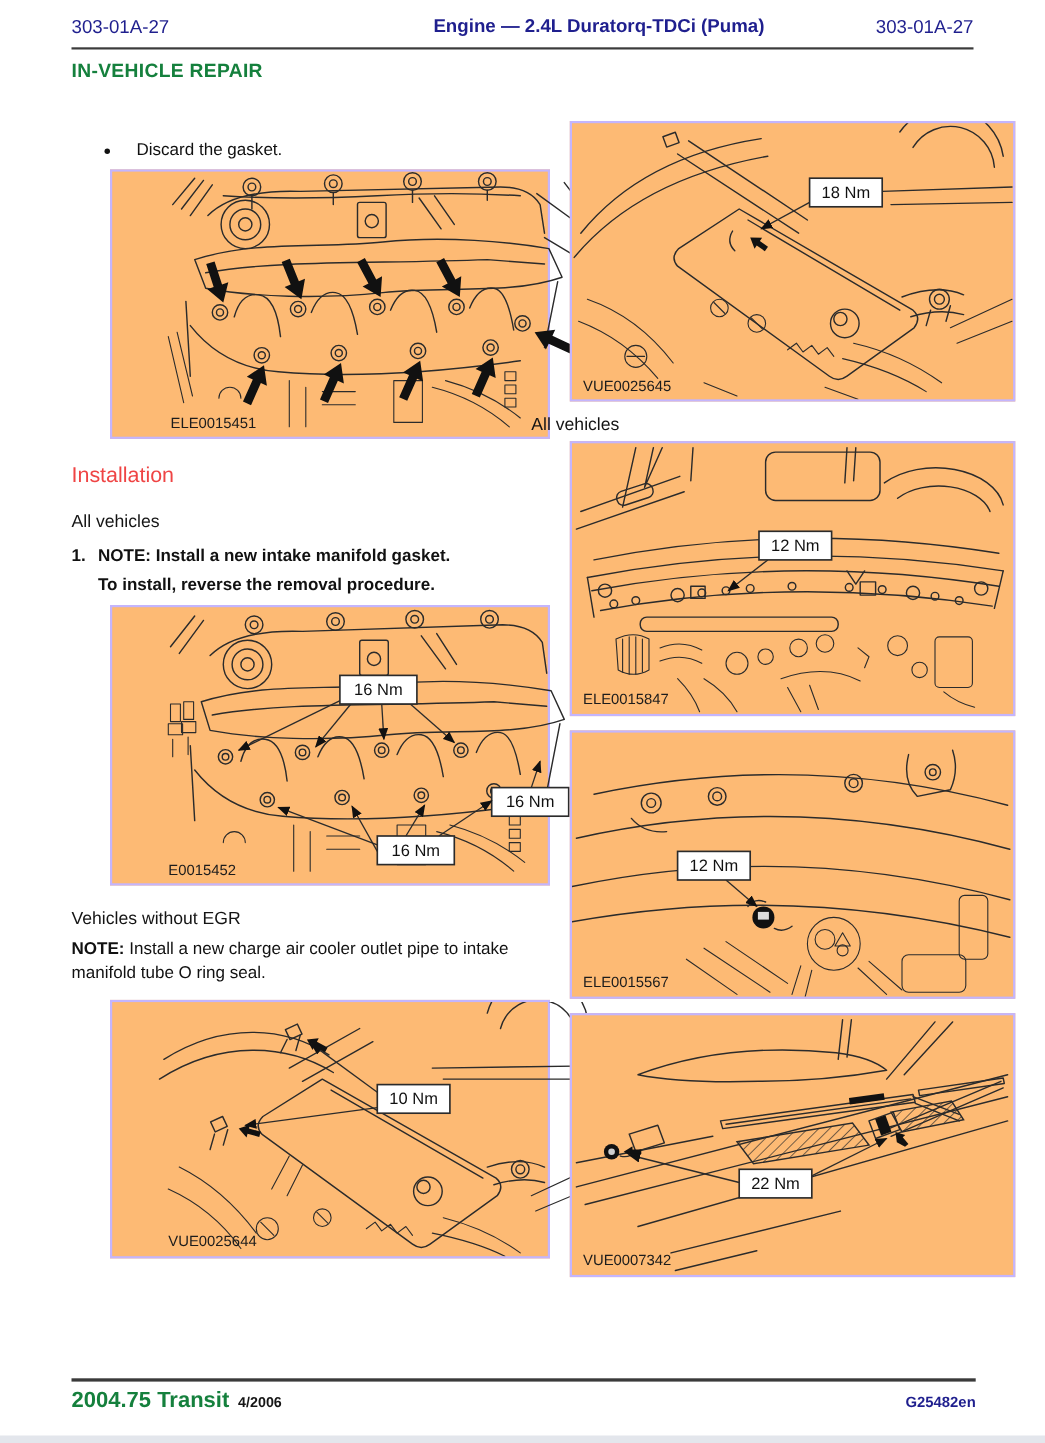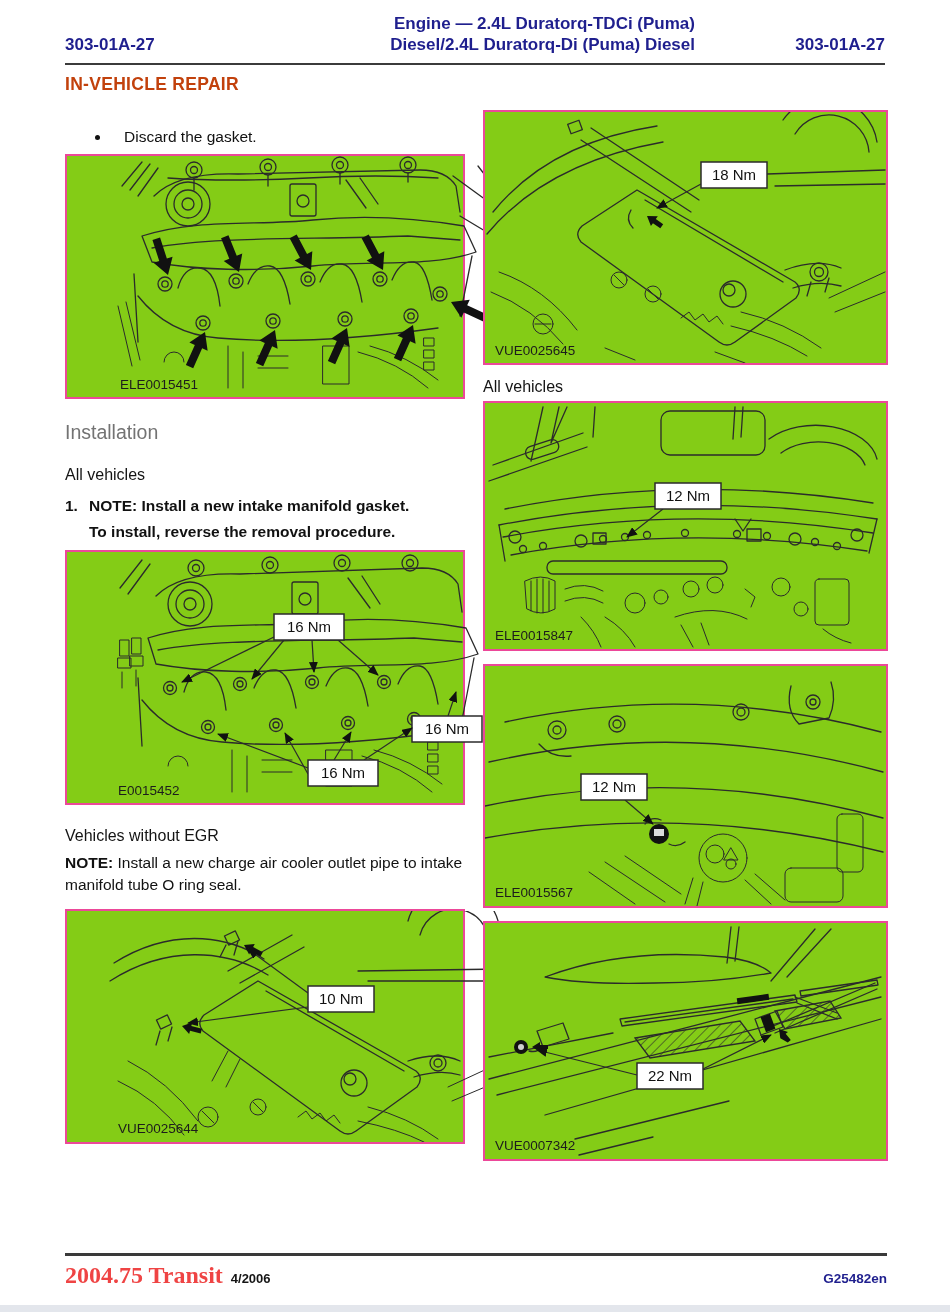--- a/index.html
+++ b/index.html
@@ -4,70 +4,69 @@
 <style>
   html,body{margin:0;padding:0;}
   body{
     width:950px;height:1312px;background:#ffffff;position:relative;
     font-family:"Liberation Sans","DejaVu Sans",sans-serif;color:#111;
     overflow:hidden;
   }
   
   .hdr{position:absolute;left:65px;top:14px;width:820px;}
   .hdr-row{display:flex;align-items:flex-end;}
-  .h-ref{color:#1f1f8e;font-weight:bold;font-size:17px;white-space:nowrap;}
+  .h-ref{color:#1f1f8e;font-weight:normal;font-size:17px;white-space:nowrap;}
   .h-ref.left{width:190px;text-align:left;}
   .h-ref.right{width:190px;text-align:right;}
   .h-title{flex:1;text-align:right;color:#1f1f8e;font-weight:bold;font-size:17px;line-height:1.22;}
   .hdr-rule{margin-top:8px;height:2px;background:#3b3b3b;}
-  .section-h{margin-top:9px;font-size:17.5px;font-weight:bold;color:#c2410c;letter-spacing:.3px;}
+  .section-h{margin-top:9px;font-size:17.5px;font-weight:bold;color:#15803d;letter-spacing:.3px;}
   
   .col{position:absolute;top:105px;}
   .col.left{left:65px;width:400px;}
   .col.right{left:483px;width:405px;}
   .bullet-row{margin-top:23px;display:flex;align-items:center;font-size:15.5px;}
   .bullet-dot{width:5px;height:5px;border-radius:50%;background:#111;margin:0 24px 0 30px;flex:0 0 auto;}
-  .installation{margin-top:22px;font-size:19.5px;color:#737373;}
+  .installation{margin-top:22px;font-size:19.5px;color:#ef4444;}
   .subhead{margin-top:22px;font-size:16px;color:#141414;}
   .subhead.tight{margin-top:13px;}
   .step{margin-top:9px;display:flex;font-size:15.5px;font-weight:bold;line-height:1.65;}
   .step-num{width:24px;flex:0 0 auto;}
   .note{margin-top:7px;font-size:15.5px;line-height:1.42;}
   .note b{font-weight:bold;}
   
-  .figure{border:2px solid #ec4899;background:#84cc16;box-sizing:border-box;}
+  .figure{border:2px solid #c4b5fd;background:#fdba74;box-sizing:border-box;margin-left:35px;}
   .figure.w-l{width:400px;padding-left:41px;}
   .figure.w-r{width:405px;}
   .mt5{margin-top:5px;}.mt6{margin-top:6px;}.mt8{margin-top:8px;}.mt13{margin-top:13px;}
   svg.art{display:block;}
   .ln{fill:none;stroke:#2b2b2b;stroke-width:1.3;stroke-linejoin:round;stroke-linecap:round;}
   .thin{stroke-width:1;}
   .ldr{fill:none;stroke:#2b2b2b;stroke-width:1.2;}
   .blk{fill:#111;stroke:none;}
   .co-rect{fill:#fff;stroke:#2b2b2b;stroke-width:1.5;}
   .co-text{font-size:15px;fill:#111;}
   .figcode{font-size:13.5px;fill:#1c1c1c;}
   
   .ftr{position:absolute;left:65px;top:1253px;width:822px;}
   .ftr-rule{height:3px;background:#3a3a3a;}
   .ftr-row{margin-top:6px;display:flex;align-items:baseline;}
-  .ftr-model{color:#ef4444;font-weight:bold;font-size:24px;font-family:Liberation Serif, serif;}
+  .ftr-model{color:#15803d;font-weight:bold;font-size:20px;}
   .ftr-date{margin-left:8px;font-weight:bold;font-size:13px;color:#151515;}
   .ftr-doc{margin-left:auto;color:#1f1f8e;font-weight:bold;font-size:13.5px;}
   .bottom-strip{position:absolute;left:0;bottom:0;width:100%;height:7px;background:#e3e6ec;}
 </style>
 </head>
 <body>
 
 <header class="hdr">
   <div class="hdr-row">
     <span class="h-ref left">303-01A-27</span>
     <div class="h-title">
       <div>Engine — 2.4L Duratorq-TDCi (Puma)</div>
-      <div>Diesel/2.4L Duratorq-Di (Puma) Diesel</div>
     </div>
     <span class="h-ref right">303-01A-27</span>
   </div>
   <div class="hdr-rule"></div>
   <div class="section-h">IN-VEHICLE REPAIR</div>
 </header>
 
 <div class="col left">
 
   <div class="bullet-row">

